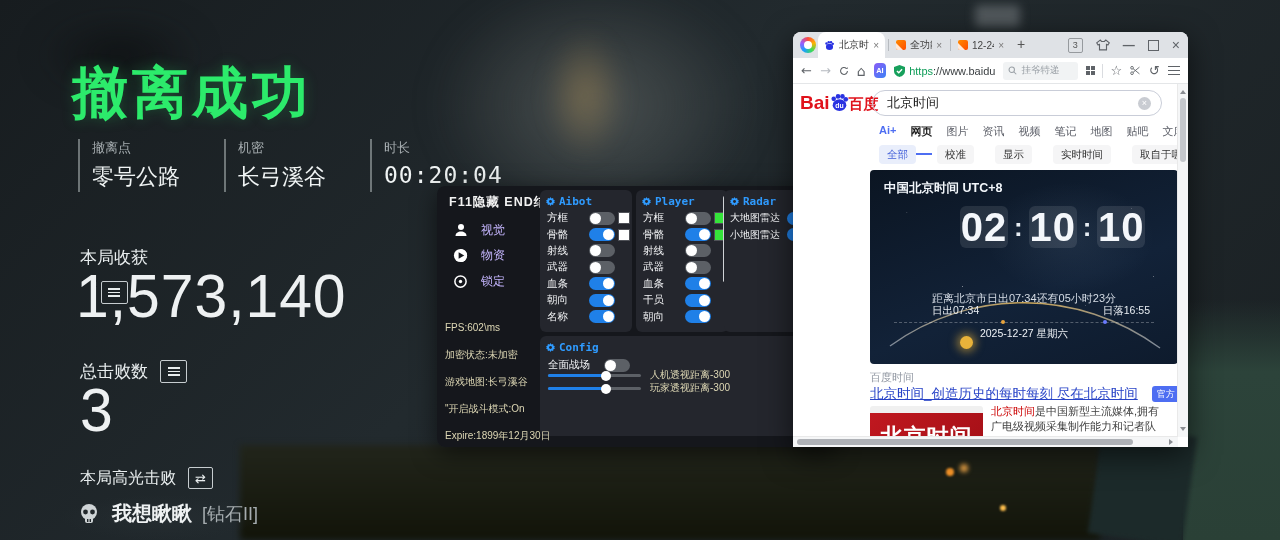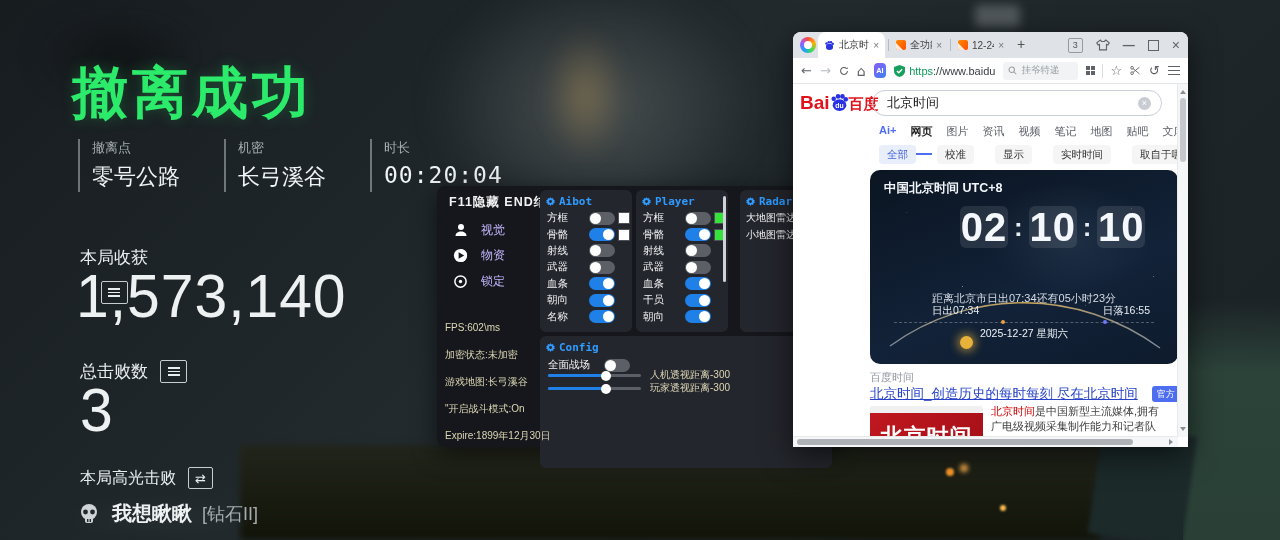--- a/index.html
+++ b/index.html
@@ -33,21 +33,21 @@
   .crow{display:flex;align-items:center;height:16.4px;padding:0 3px 0 7px;color:#f2f3f5;font-size:10.5px;}
   .crow .lbl{flex:1;white-space:nowrap;}
   .crow.sm{font-size:10px;padding-left:6px;}
   .tg{width:26px;height:13px;border-radius:7px;background:#5c6066;position:relative;flex:none;}
   .tg::after{content:"";position:absolute;width:11px;height:11px;border-radius:50%;background:#fff;top:1px;left:1px;}
   .tg.on{background:#1f80e8;}
   .tg.on::after{left:auto;right:1px;}
   .sw{width:10px;height:10px;margin-left:4px;flex:none;visibility:hidden;outline:1px solid rgba(255,255,255,.2);}
   .sw.show{visibility:visible;}
   .pscroll{position:absolute;right:2px;top:6px;width:3px;height:86px;background:#cfd2d6;border-radius:2px;}
-  .cfg{position:absolute;left:103px;top:150px;width:292px;height:132px;background:#24262d;border-radius:6px;}
+  .cfg{position:absolute;left:103px;top:150px;width:292px;height:100px;background:#24262d;border-radius:6px;}
   .cfg-row{display:flex;align-items:center;gap:14px;padding:2px 8px;color:#f2f3f5;font-size:10.5px;}
   .slider{position:absolute;left:8px;width:93px;height:3px;background:#5c6066;border-radius:2px;}
   .slider .fill{position:absolute;left:0;top:0;height:3px;background:#1f80e8;border-radius:2px;}
   .slider .fill::after{content:"";position:absolute;right:-5px;top:-3.5px;width:10px;height:10px;border-radius:50%;background:#fff;}
   .sl-lab{position:absolute;left:110px;color:#ddd7b4;font-size:10px;white-space:nowrap;}
   .status{position:absolute;left:8px;bottom:5px;color:#ddd7b4;font-size:10px;line-height:13.5px;white-space:pre;}
   
   .bwin{left:793px;top:32px;width:395px;height:415px;border-radius:8px 8px 0 0;box-shadow:0 8px 30px rgba(0,0,0,.6);overflow:hidden;background:#fff;}
   .tbar{position:absolute;left:0;top:0;right:0;height:26px;background:#dfe2e6;}
   .blogo{position:absolute;left:7px;top:5px;width:16px;height:16px;border-radius:50%;
@@ -81,21 +81,21 @@
   .bdlogo .cn{font-size:15px;font-weight:800;color:#e0121b;line-height:17px;}
   .pill{position:absolute;left:79px;top:6px;width:290px;height:26px;border:1px solid #c9cdd8;border-radius:14px;box-sizing:border-box;display:flex;align-items:center;padding:0 10px 0 14px;}
   .pill .q{flex:1;font-size:13px;color:#222;}
   .pill .clr{width:13px;height:13px;border-radius:50%;background:#c9ccd2;color:#fff;font-size:9px;display:flex;align-items:center;justify-content:center;}
   .bnav{position:absolute;left:86px;top:40px;width:300px;display:flex;gap:14px;font-size:11px;color:#5a5d66;white-space:nowrap;overflow:hidden;}
   .bnav .ai{color:#4e6ef2;font-weight:bold;}
   .bnav .on{color:#1f1f1f;font-weight:bold;border-bottom:2px solid #4e6ef2;padding-bottom:14px;}
   .chips{position:absolute;left:86px;top:61px;display:flex;gap:21px;white-space:nowrap;overflow:hidden;width:300px;}
   .chip{background:#f5f5f6;color:#333;font-size:10.5px;padding:2.5px 8px;border-radius:4px;}
   .chip.on{background:#e9eefb;color:#4662d9;}
-  .tcard{position:absolute;left:77px;top:86px;width:308px;height:194px;border-radius:10px;overflow:hidden;
+  .tcard{position:absolute;left:77px;top:86px;width:308px;height:194px;border-radius:4px;overflow:hidden;
     background:
       radial-gradient(1px 1px at 12% 22%,rgba(255,255,255,.8),transparent 60%),
       radial-gradient(1px 1px at 30% 60%,rgba(255,255,255,.6),transparent 60%),
       radial-gradient(1px 1px at 55% 30%,rgba(255,255,255,.7),transparent 60%),
       radial-gradient(1px 1px at 70% 70%,rgba(255,255,255,.5),transparent 60%),
       radial-gradient(1px 1px at 85% 20%,rgba(255,255,255,.7),transparent 60%),
       radial-gradient(1px 1px at 45% 85%,rgba(255,255,255,.5),transparent 60%),
       radial-gradient(1px 1px at 92% 55%,rgba(255,255,255,.6),transparent 60%),
       radial-gradient(120px 80px at 65% 35%,rgba(150,180,210,.10),transparent 70%),
       linear-gradient(160deg,#0b1522 0%,#122238 60%,#0e1b2d 100%);}
@@ -316,21 +316,21 @@
           <span class="sw"></span>
         </div>
       <div class="crow">
           <span class="lbl">朝向</span>
           <span class="tg on"></span>
           <span class="sw"></span>
         </div>
       <div class="pscroll"></div>
     </div>
 
-    <div class="col" style="left:303px;">
+    <div class="col" style="left:287px;">
       <div class="chead">
         <svg width="9" height="9" viewBox="0 0 10 10">
             <path d="M5 0l1 1.6 1.9-.5.4 1.9L10 4l-1 1 1 1-1.7 1-.4 1.9-1.9-.5L5 10 4 8.4l-1.9.5-.4-1.9L0 6l1-1-1-1 1.7-1 .4-1.9 1.9.5z" fill="#2f9bff"></path>
             <circle cx="5" cy="5" r="1.6" fill="#24262d"></circle>
           </svg>
         <span>Radar</span>
       </div>
       <div class="crow sm">
           <span class="lbl">大地图雷达</span>
           <span class="tg on"></span>

